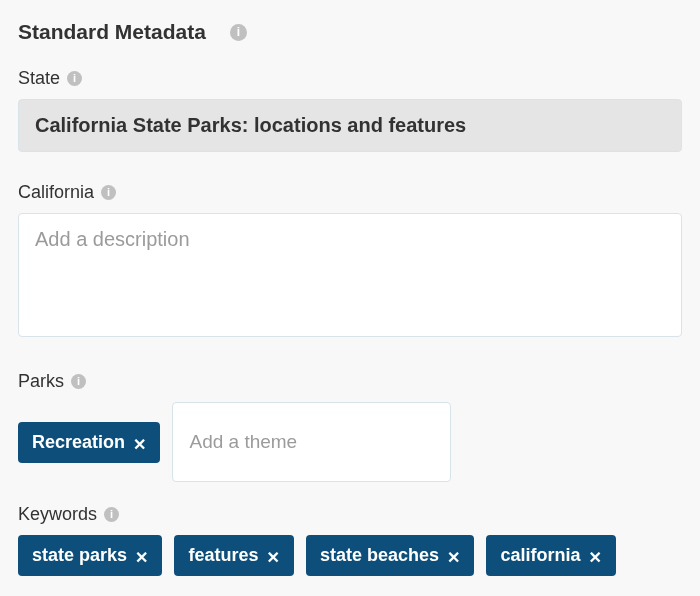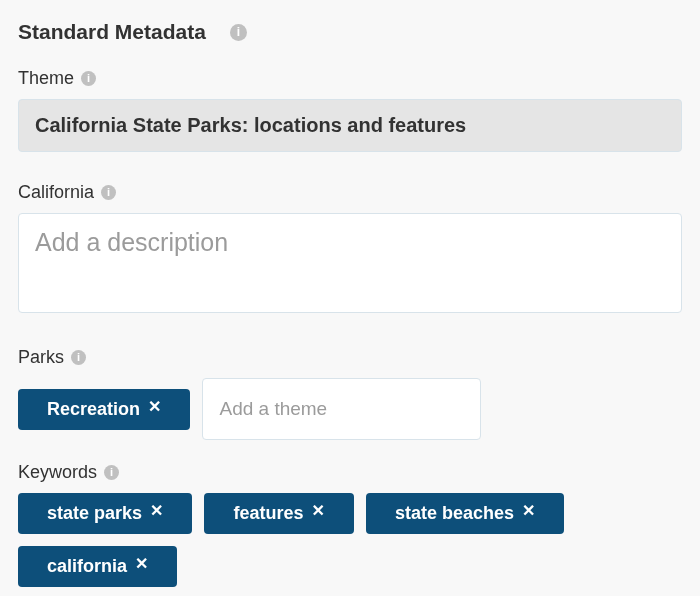--- a/index.html
+++ b/index.html
@@ -62,26 +62,26 @@
       color: #323232;
       font-family: inherit;
       outline: none;
       font-weight: bold;
     }
     .text-input::placeholder {
       color: #9b9b9b;
     }
     .textarea {
       width: 100%;
-      height: 100px;
+      height: 124px;
       border: 1px solid #d8e3ea;
       border-radius: 4px;
       background: #fff;
       padding: 14px 16px;
-      font-size: 25px;
+      font-size: 20px;
       color: #323232;
       font-family: inherit;
       resize: none;
       outline: none;
     }
     .textarea::placeholder {
       color: #9b9b9b;
     }
     .field-group {
       margin-bottom: 30px;
@@ -90,61 +90,61 @@
       margin-bottom: 22px;
     }
     .tag-row {
       display: flex;
       flex-wrap: wrap;
       gap: 12px;
       align-items: center;
     }
     .tag {
       display: inline-flex;
-      align-items: flex-start;
+      align-items: flex-end;
       background: #0d4f7a;
       color: #fff;
       font-size: 18px;
       font-weight: 600;
-      padding: 10px 29px;
+      padding: 10px 14px;
       border-radius: 4px;
       gap: 8px;
     }
     .tag-remove {
       font-size: 16px;
       font-weight: 700;
       cursor: pointer;
       line-height: 1;
     }
     .tag-input {
       border: 1px solid #d8e3ea;
       border-radius: 4px;
       background: #fff;
-      padding: 19px 16px;
+      padding: 28px 16px;
       font-size: 19px;
       color: #323232;
       font-family: inherit;
       outline: none;
       min-width: 230px;
     }
     .tag-input::placeholder {
       color: #9b9b9b;
     }
   </style>
 </head>
 <body>
 
 <div class="section-header">
   <span>Standard Metadata</span>
   <span class="info-icon">i</span>
 </div>
 
 <div class="field-group">
   <div class="field-label">
-    <span>Theme</span>
+    <span>State</span>
     <span class="info-icon info-icon-sm">i</span>
   </div>
   <input type="text" class="text-input" value="California State Parks: locations and features" style="">
 </div>
 
 <div class="field-group">
   <div class="field-label">
     <span>California</span>
     <span class="info-icon info-icon-sm">i</span>
   </div>

